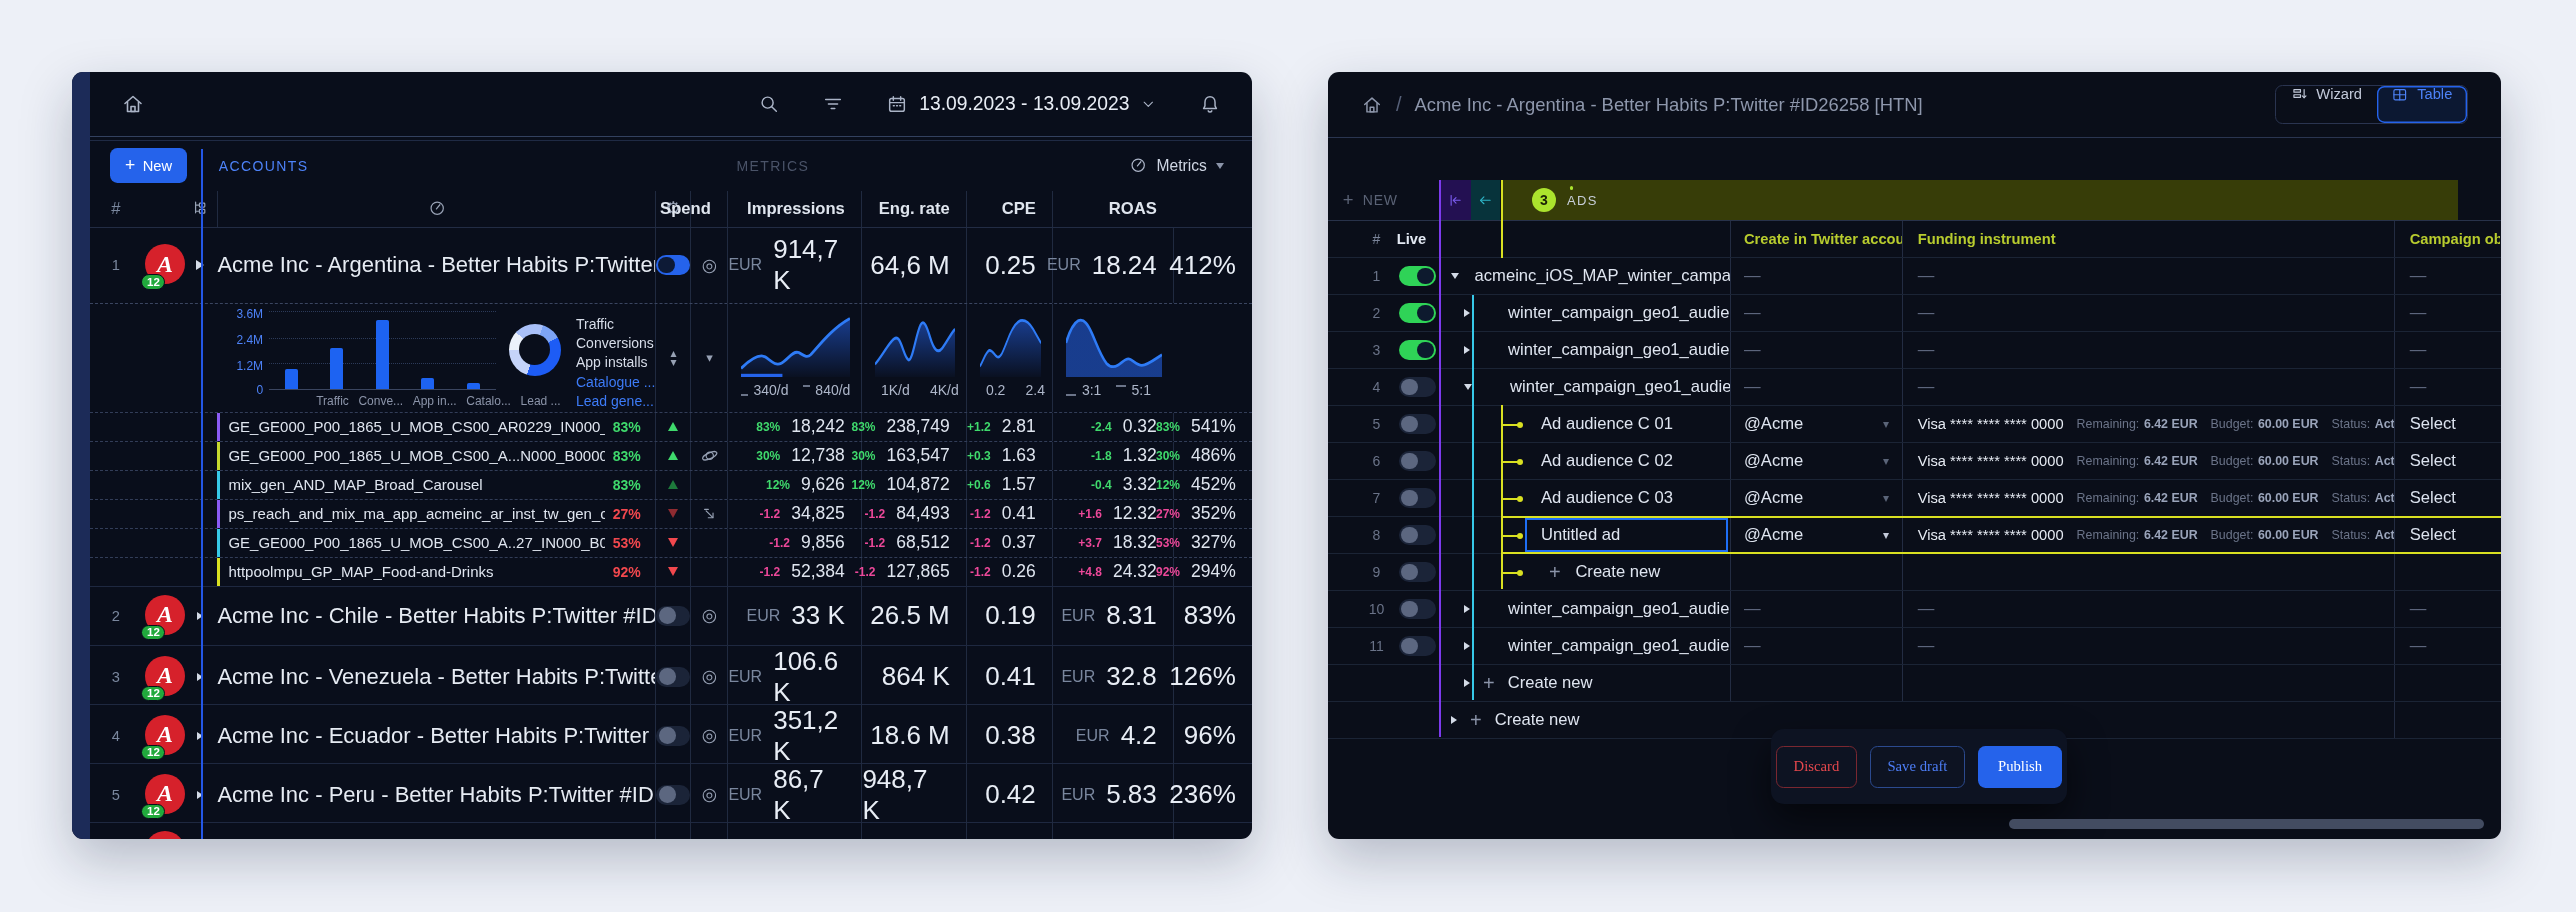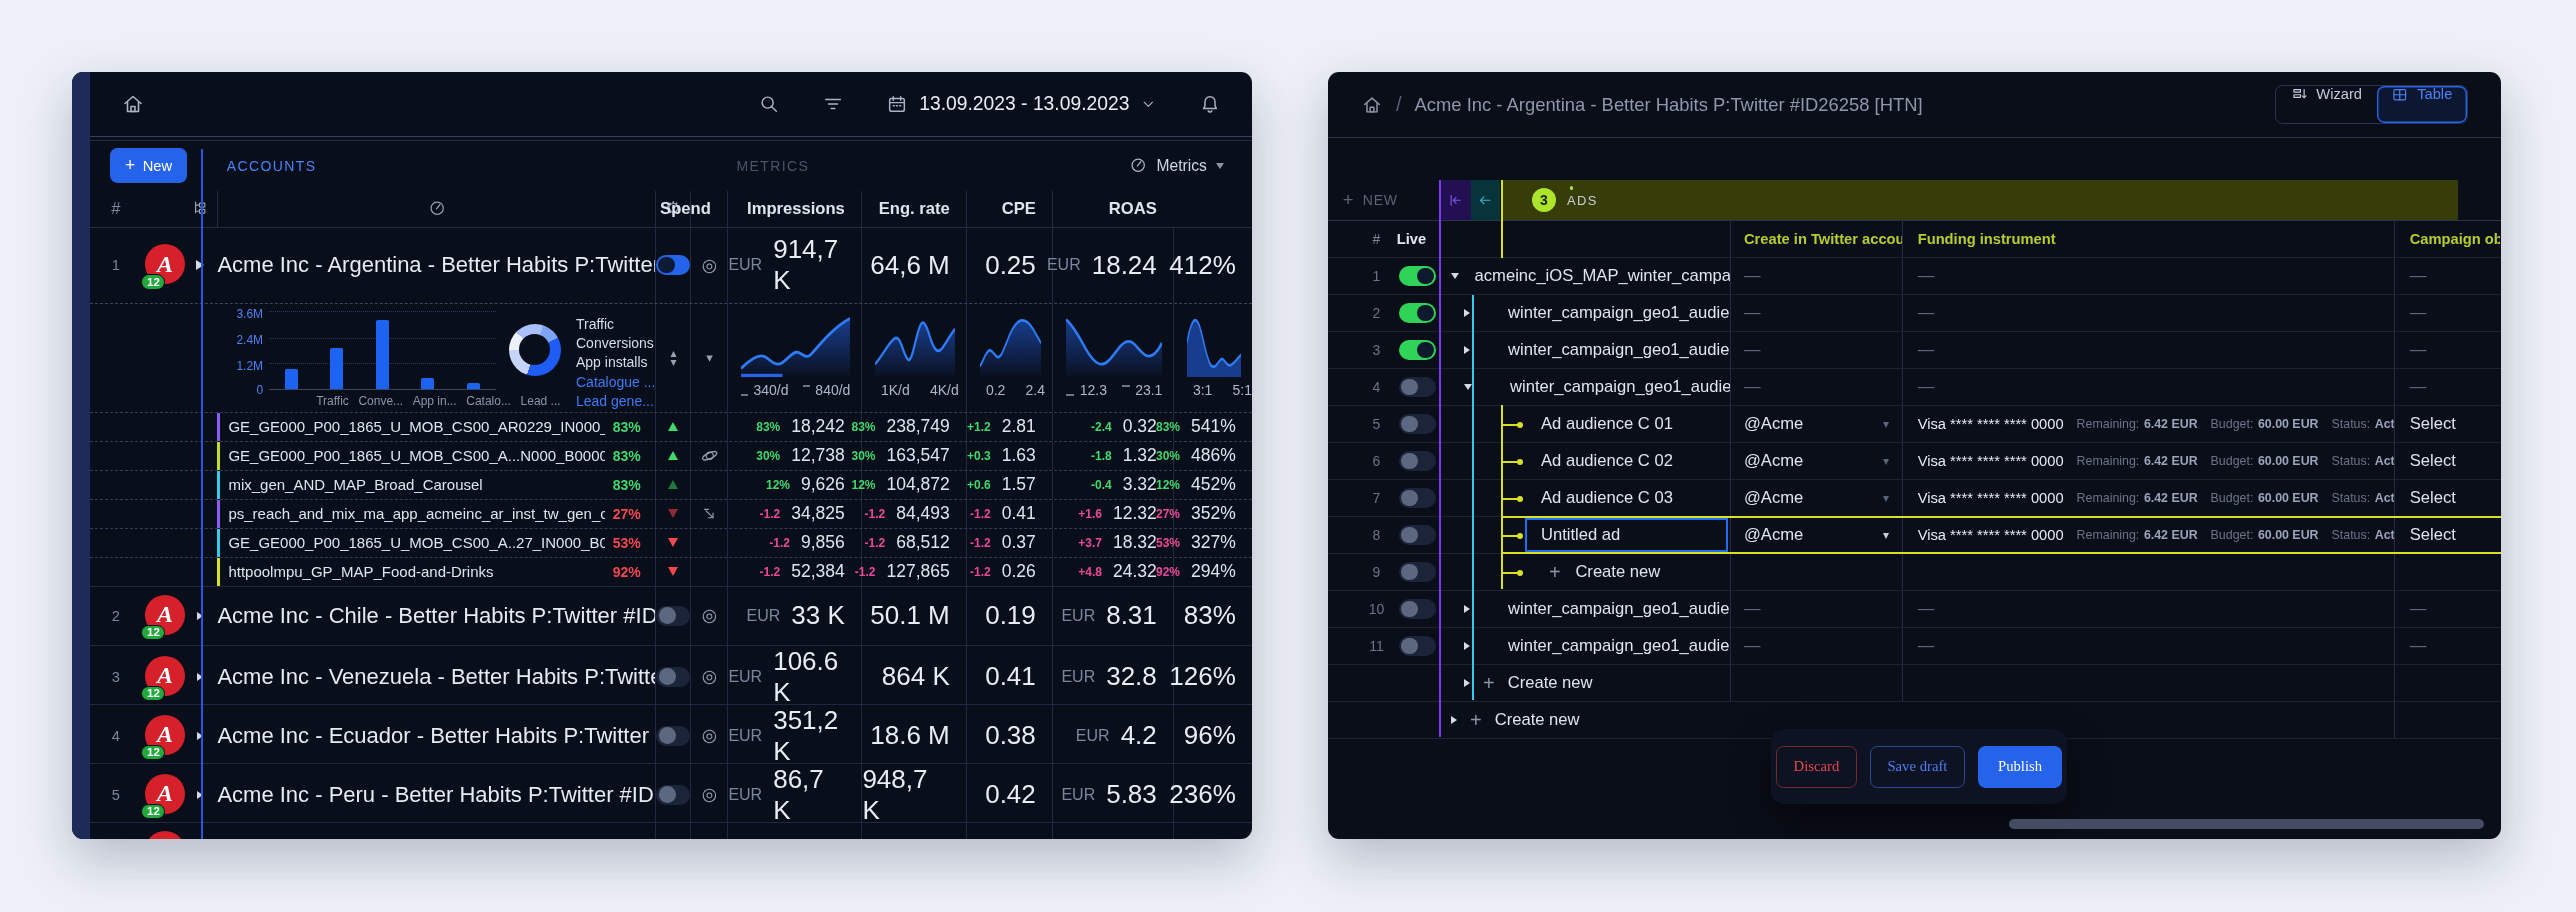--- a/index.html
+++ b/index.html
@@ -9,21 +9,21 @@
   #winR{left:1328px;width:1173px;background:#0a0e19}
   
   .lstrip{position:absolute;left:0;top:0;bottom:0;width:18.4px;background:#1c2b58}
   .lcontent{position:absolute;left:18.4px;top:0;right:0;bottom:0}
   .ltopbar{height:64px;display:flex;align-items:center;padding:0 31px;color:#aab3c6}
   .ltb-right{margin-left:auto;display:flex;align-items:center;gap:42px}
   .dategrp{display:flex;align-items:center;gap:11px;color:#e8edf5;font-size:19.3px}
   .ldivider{height:4.6px;border-top:0.9px solid #33415f;border-bottom:0.9px solid #1f2a44}
   .lsubbar{height:50px;position:relative;display:flex;align-items:center;padding:0 20px}
   .btn-new{display:flex;align-items:center;gap:7.4px;background:#2563eb;color:#fff;border:none;border-radius:7.4px;height:35px;padding:0 14.7px;font-size:14.7px;font-family:inherit;cursor:pointer}
-  .lbl-accounts{color:#4d82f8;font-size:14px;letter-spacing:1.4px;margin-left:40px}
+  .lbl-accounts{color:#4d82f8;font-size:14px;letter-spacing:1.4px;margin-left:32px}
   .lbl-metrics{position:absolute;left:646px;color:#4a5368;font-size:14px;letter-spacing:1.4px}
   .dd-metrics{position:absolute;right:28px;display:flex;align-items:center;gap:9.2px;color:#cfd6e4;font-size:15.6px}
   .blueline{position:absolute;left:111px;top:77px;bottom:0;width:1.8px;background:#2457e6;z-index:3}
   .lrow{display:grid;grid-template-columns:51px 42px 34px 438px 35px 37px 134px 105px 86px 121px 79px}
   .lhead{height:37px;border-bottom:0.9px solid #222c44;font-size:16.6px}
   .cc{display:flex;align-items:center;min-width:0}
   .ctr{justify-content:center}
   .bl{border-left:0.9px solid #202a40}
   .m{justify-content:flex-end;padding-right:16.6px;gap:11px}
   .hnum{color:#7a879e;justify-content:center}
@@ -383,38 +383,20 @@
           <div class="sklab">
               <i class="mk lo"></i>
               <span>0.2</span>
               <i class="mk hi"></i>
               <span>2.4</span>
             </div>
         </div>
         <div class="cc spark bl">
           <svg viewBox="0 0 100 62" preserveAspectRatio="none">
               <defs>
-                <linearGradient id="g4" x1="0" y1="0" x2="0" y2="1">
-                  <stop offset="0" stop-color="#2563eb" stop-opacity="0.55"></stop>
-                  <stop offset="1" stop-color="#2563eb" stop-opacity="0.03"></stop>
-                </linearGradient>
-              </defs>
-              <path d="M0 8 C7 13 13 23 19 33 C25 43 31 50 37 50 C43 50 48 43 54 36 C58 31 63 27 68 29 C74 32 78 40 84 42 C90 44 96 37 100 30 L100 62 L0 62 Z" fill="url(#g4)"></path>
-              <path d="M0 8 C7 13 13 23 19 33 C25 43 31 50 37 50 C43 50 48 43 54 36 C58 31 63 27 68 29 C74 32 78 40 84 42 C90 44 96 37 100 30" fill="none" stroke="#2e7bf6" stroke-width="2.6"></path>
-            </svg>
-          <div class="sklab">
-              <i class="mk lo"></i>
-              <span>12.3</span>
-              <i class="mk hi"></i>
-              <span>23.1</span>
-            </div>
-        </div>
-        <div class="cc spark bl">
-          <svg viewBox="0 0 100 62" preserveAspectRatio="none">
-              <defs>
                 <linearGradient id="g5" x1="0" y1="0" x2="0" y2="1">
                   <stop offset="0" stop-color="#2563eb" stop-opacity="0.55"></stop>
                   <st op="" offset="1" stop-color="#2563eb" stop-opacity="0.03"></st>
                 </linearGradient>
               </defs>
               <path d="M0 30 C3 21 7 12 13 9 C19 7 23 13 27 21 C31 29 36 42 42 49 C46 53 50 53 54 51 C58 49 61 45 65 45 C69 45 73 51 79 51 C85 51 93 45 100 41 L100 62 L0 62 Z" fill="url(#g5)"></path>
               <path d="M0 30 C3 21 7 12 13 9 C19 7 23 13 27 21 C31 29 36 42 42 49 C46 53 50 53 54 51 C58 49 61 45 65 45 C69 45 73 51 79 51 C85 51 93 45 100 41" fill="none" stroke="#2e7bf6" stroke-width="2.6"></path>
             </svg>
           <div class="sklab">
               <i class="mk lo"></i>
@@ -645,21 +627,21 @@
             <span class="sw off">
               <i></i>
             </span>
           </div>
         <div class="cc ctr bl tgt">◎</div>
         <div class="cc m bl">
             <span class="cur">EUR</span>
             <span class="val">33 K</span>
           </div>
         <div class="cc m bl">
-            <span class="val">50.1 M</span>
+            <span class="val">26.5 M</span>
           </div>
         <div class="cc m bl">
             <span class="val">0.19</span>
           </div>
         <div class="cc m bl">
             <span class="cur">EUR</span>
             <span class="val">8.31</span>
           </div>
         <div class="cc m bl">
             <span class="val">83%</span>

